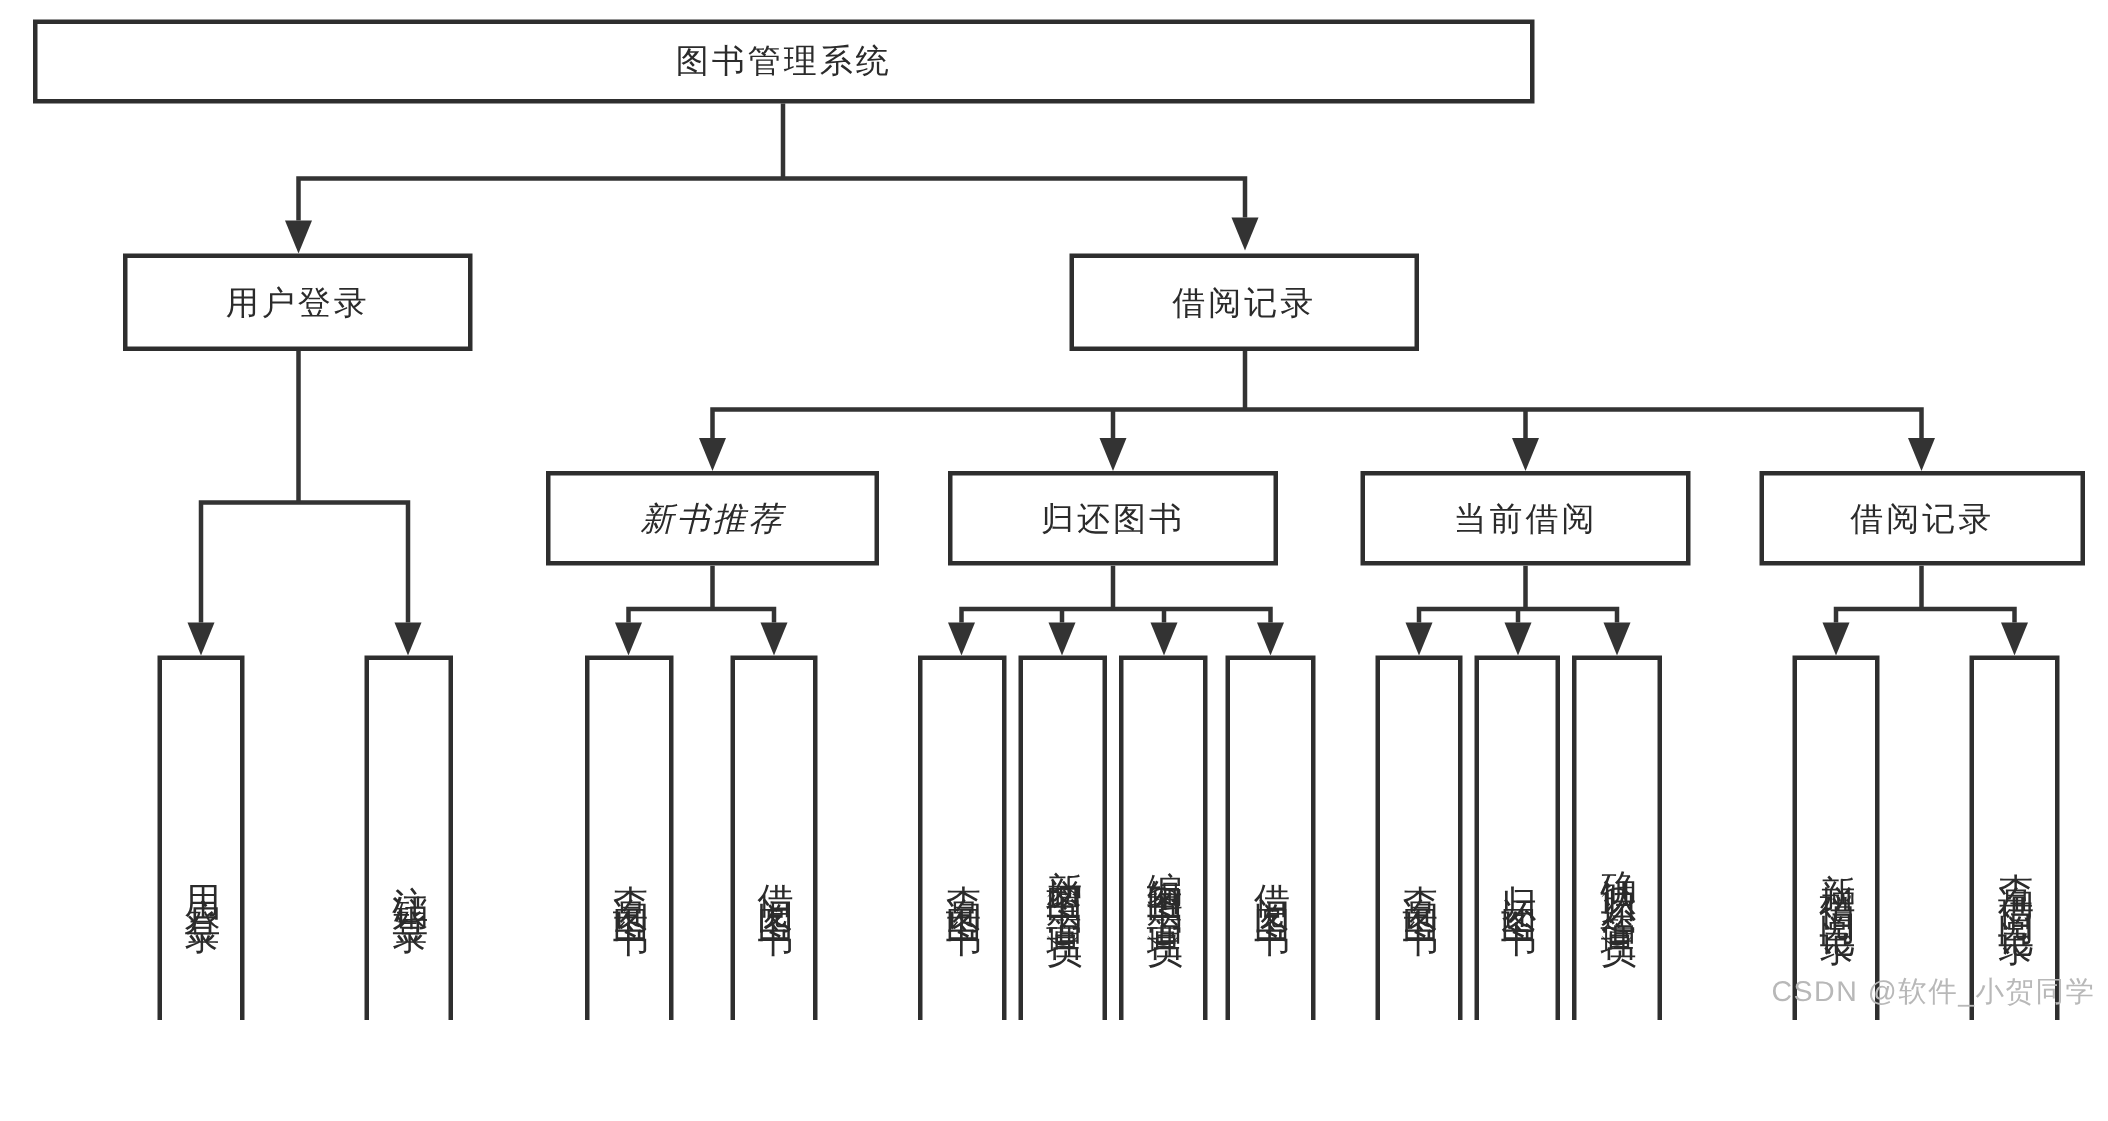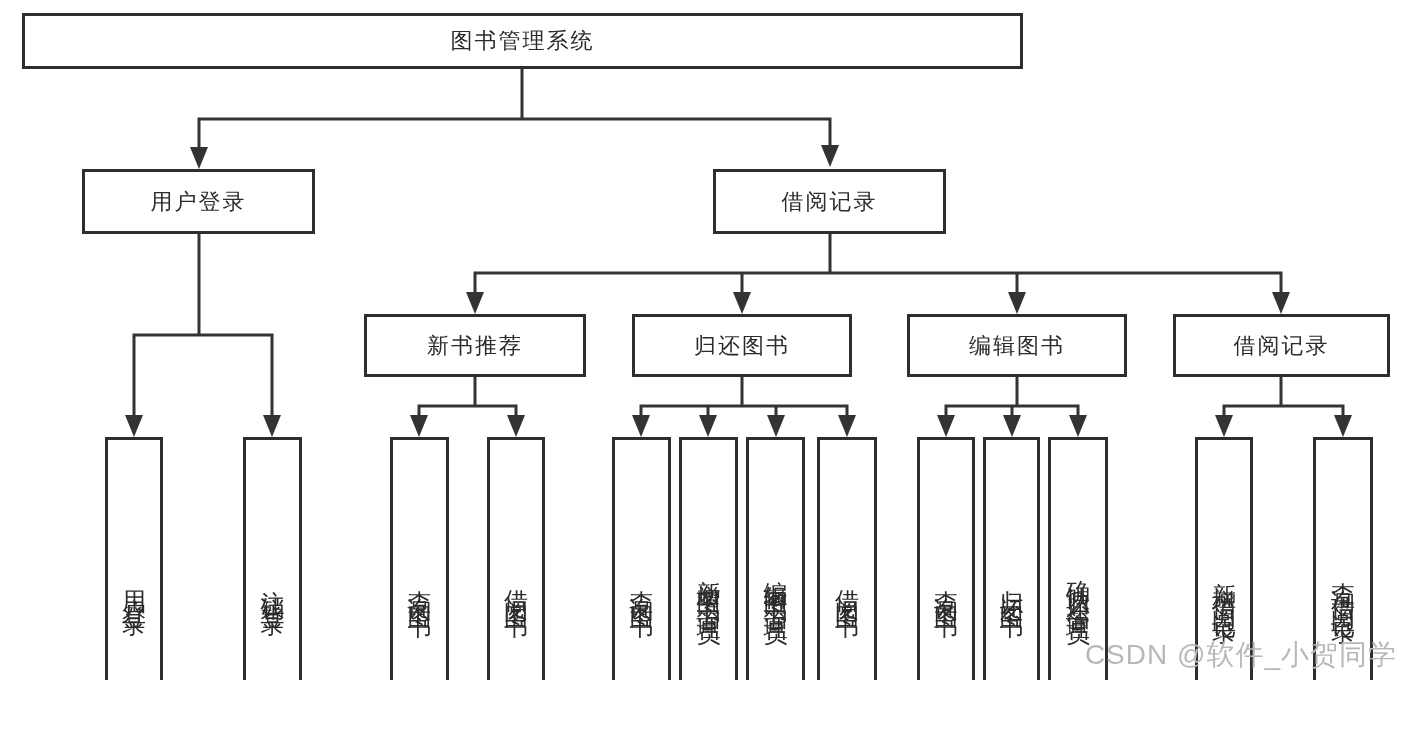--- a/index.html
+++ b/index.html
@@ -43,21 +43,21 @@
     letter-spacing: 8px;
     line-height: 1;
   }
   .vbox.dense {
     letter-spacing: 6px;
   }
   #watermark {
     position: absolute;
     right: 8px;
     bottom: 6px;
-    font-size: 28px;
+    font-size: 19px;
     letter-spacing: 1px;
     color: #b8b8b8;
     white-space: nowrap;
   }
 </style>
 </head>
 <body>
 
 <div id="canvas">
 
@@ -122,23 +122,23 @@
       <polygon points="1215,415 1233,415 1224,437"></polygon>
       <polygon points="1334,415 1352,415 1343,437"></polygon>
     </g>
   </svg>
 
   <div class="node hbox" style="left:22px; top:13px; width:1001px; height:56px;">图书管理系统</div>
 
   <div class="node hbox" style="left:82px; top:169px; width:233px; height:65px;">用户登录</div>
   <div class="node hbox" style="left:713px; top:169px; width:233px; height:65px;">借阅记录</div>
 
-  <div class="node hbox" style="left:364px; top:314px; width:222px; height:63px;">新书推荐</div>
+  <div class="node hbox" style="left:364px; top:314px; width:222px; height:63px;font-style:italic;">新书推荐</div>
   <div class="node hbox" style="left:632px; top:314px; width:220px; height:63px;">归还图书</div>
-  <div class="node hbox" style="left:907px; top:314px; width:220px; height:63px;">编辑图书</div>
+  <div class="node hbox" style="left:907px; top:314px; width:220px; height:63px;">当前借阅</div>
   <div class="node hbox" style="left:1173px; top:314px; width:217px; height:63px;">借阅记录</div>
 
   <div class="node vbox" style="left:105px; top:437px; width:58px; height:300px;">用户登录</div>
   <div class="node vbox" style="left:243px; top:437px; width:59px; height:300px;">注销登录</div>
 
   <div class="node vbox" style="left:390px; top:437px; width:59px; height:300px;">查询图书</div>
   <div class="node vbox" style="left:487px; top:437px; width:58px; height:300px;">借阅图书</div>
 
   <div class="node vbox" style="left:612px; top:437px; width:59px; height:300px;">查询图书</div>
   <div class="node vbox dense" style="left:679px; top:437px; width:59px; height:302px;">新增图书（管理员）</div>

